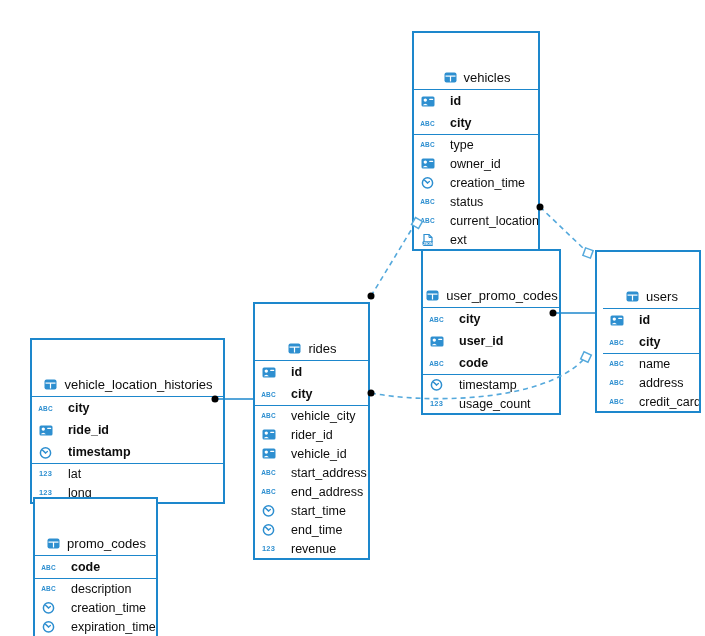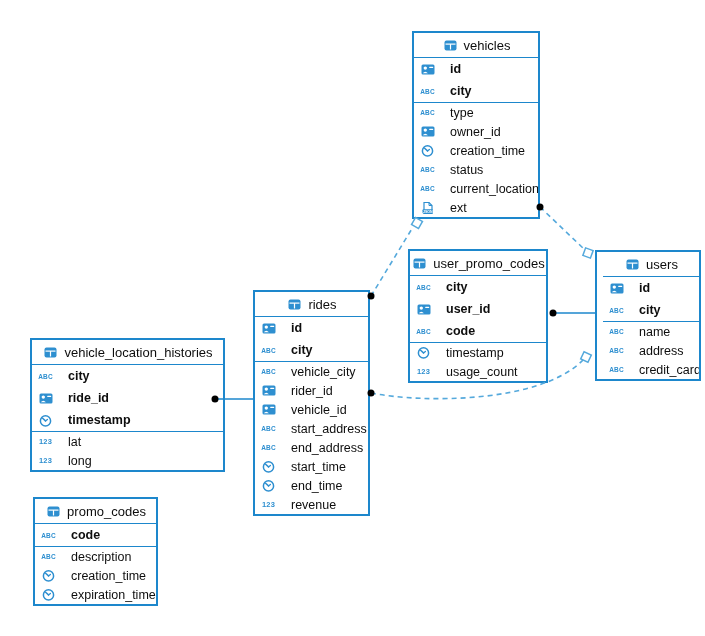--- a/index.html
+++ b/index.html
@@ -22,20 +22,21 @@
     height: 24px;
     display: flex;
     align-items: center;
     justify-content: center;
     gap: 5px;
     border-bottom: 1.5px solid #1d87cc;
     font-size: 13px;
     color: #0d0d0d;
     white-space: nowrap;
     overflow: hidden;
+    margin-top: 32px;
   }
   .row {
     display: flex;
     align-items: center;
     gap: 14px;
     padding: 0 4px 0 5px;
     font-size: 12.5px;
     color: #0d0d0d;
     white-space: nowrap;
     overflow: hidden;
@@ -144,21 +145,21 @@
             <svg width="12" height="14" viewBox="0 0 12 14">
               <path d="M2,1.5 h5 l3,3 v8 h-8 z" fill="none" stroke="#2e8fd0" stroke-width="1.2"></path>
               <path d="M7,1.5 v3 h3" fill="none" stroke="#2e8fd0" stroke-width="1"></path>
               <rect x="0.5" y="8.2" width="10.5" height="4.3" rx="1" fill="#2e8fd0"></rect>
               <text x="5.8" y="11.5" text-anchor="middle" font-size="3.6" font-weight="bold" fill="#fff" font-family="Liberation Sans, sans-serif">JSON</text>
             </svg>
           </span>
           <span>ext</span>
         </div>
       </div>
-      <div class="table-card" style="left: 408px; top: 249px; width: 140px;">
+      <div class="table-card" style="left: 421px; top: 249px; width: 140px;">
         <div class="table-header">
           <span class="icon-cell">
             <svg width="13" height="11" viewBox="0 0 13 11">
               <rect x="0.5" y="0.5" width="12" height="10" rx="2" fill="#2e8fd0"></rect>
               <line x1="1.5" y1="4.1" x2="11.5" y2="4.1" stroke="#fff" stroke-width="1.2"></line>
               <line x1="6.5" y1="4.1" x2="6.5" y2="9.5" stroke="#fff" stroke-width="1.2"></line>
             </svg>
           </span>
           <span>user_promo_codes</span>
         </div>
@@ -244,21 +245,21 @@
           </span>
           <span>address</span>
         </div>
         <div class="row field">
           <span class="icon-cell">
             <span class="icon-text">ABC</span>
           </span>
           <span>credit_card</span>
         </div>
       </div>
-      <div class="table-card" style="left: 253px; top: 290px; width: 117px;">
+      <div class="table-card" style="left: 253px; top: 302px; width: 117px;">
         <div class="table-header">
           <span class="icon-cell">
             <svg width="13" height="11" viewBox="0 0 13 11">
               <rect x="0.5" y="0.5" width="12" height="10" rx="2" fill="#2e8fd0"></rect>
               <line x1="1.5" y1="4.1" x2="11.5" y2="4.1" stroke="#fff" stroke-width="1.2"></line>
               <line x1="6.5" y1="4.1" x2="6.5" y2="9.5" stroke="#fff" stroke-width="1.2"></line>
             </svg>
           </span>
           <span>rides</span>
         </div>

